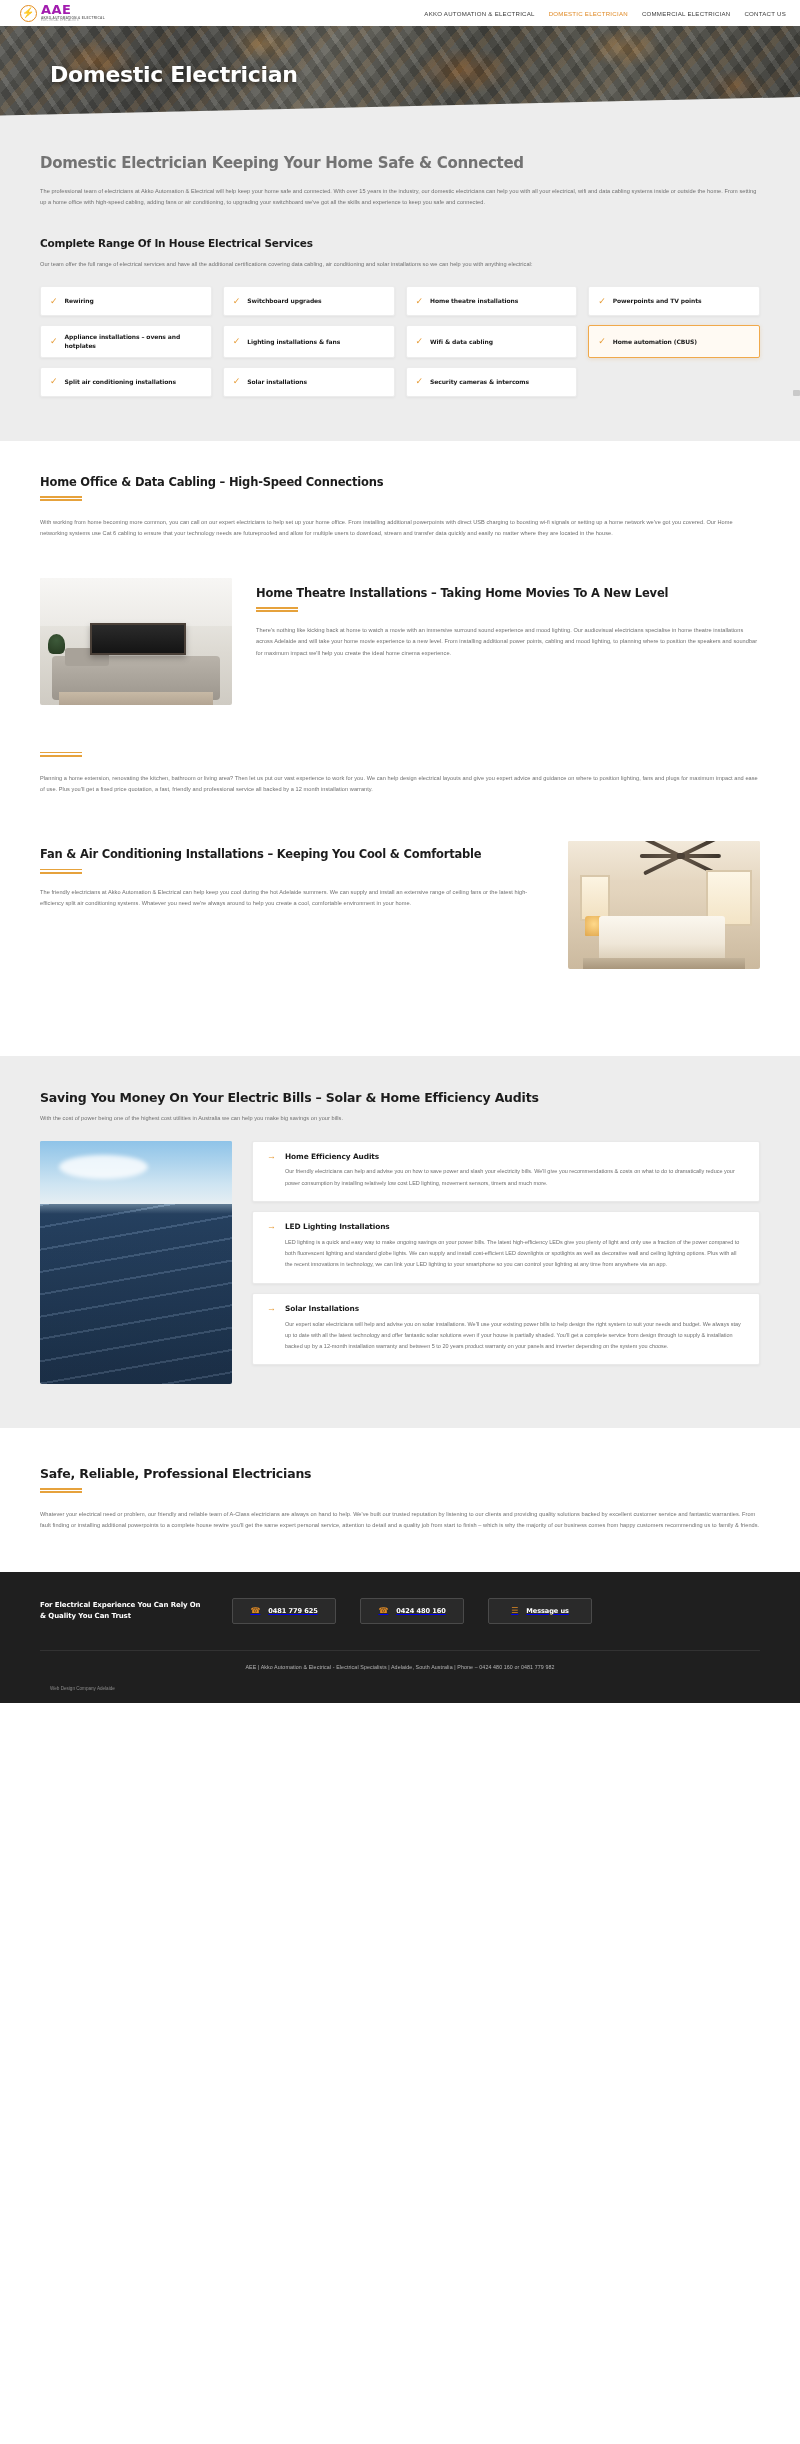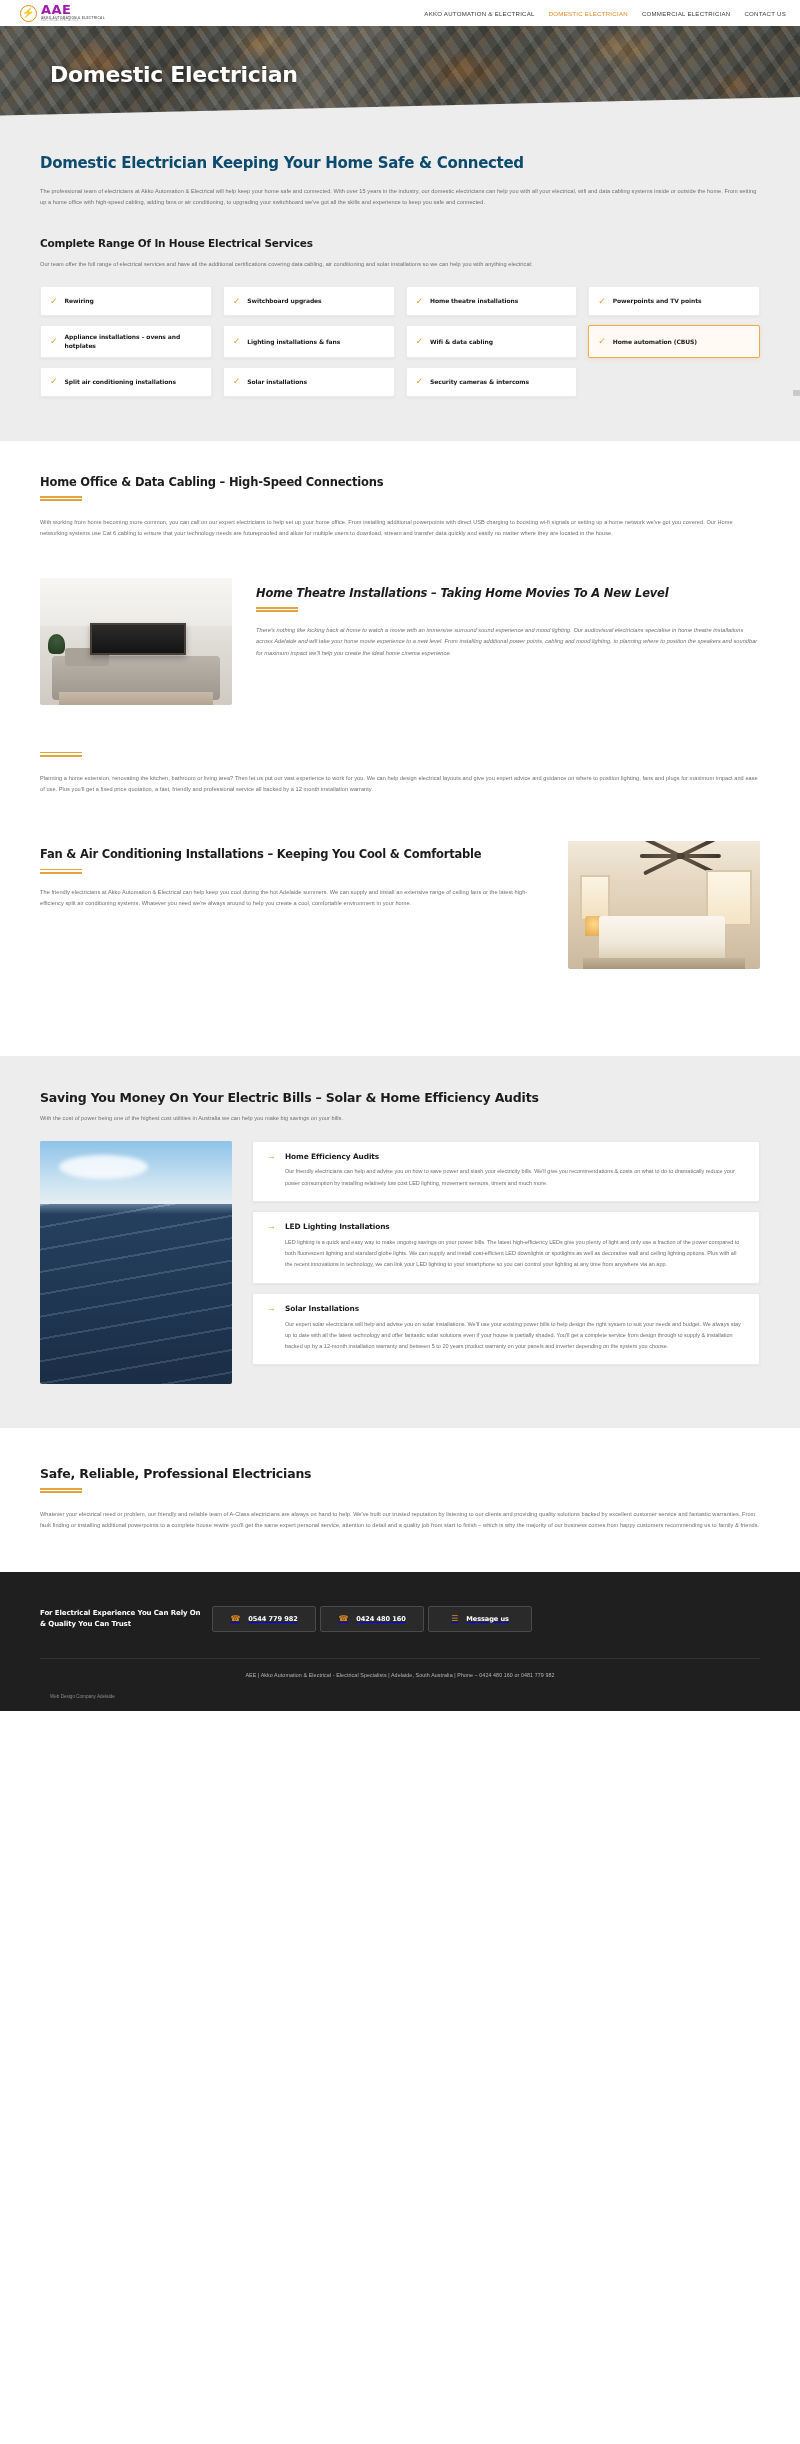--- a/index.html
+++ b/index.html
@@ -95,21 +95,21 @@
 
   
   .sec-gray { background: #ededed; }
   .sec-white { background: #ffffff; }
   .wrap { width: 720px; margin: 0 auto; }
 
   h2.blk {
     font-family: "DejaVu Sans", sans-serif;
     font-weight: bold;
     font-size: 15px;
-    color: #0c4a6e;
+    color: #737373;
     letter-spacing: -0.3px;
     line-height: 1.2;
   }
   h3.blk {
     font-family: "DejaVu Sans", sans-serif;
     font-weight: bold;
     font-size: 11.5px;
     color: #1c1c1c;
     letter-spacing: -0.2px;
     line-height: 1.25;
@@ -298,21 +298,21 @@
   .acc-body {
     margin-left: 18px; margin-top: 5px;
     font-size: 5.5px; line-height: 2.05; color: #6f6f6f;
   }
 
   
   .footer {
     background: #1f1f1f;
     padding: 26px 0 0 0;
   }
-  .cta-row { display: flex; align-items: center; gap: 4px; margin-top: 8px; }
+  .cta-row { display: flex; align-items: center; gap: 24px; }
   .cta-text {
     font-family: "DejaVu Sans", sans-serif;
     font-weight: bold; font-size: 7px; color: #fff;
     line-height: 1.6; width: 168px; letter-spacing: -0.1px;
   }
   .cta-btn {
     border: 1px solid #4a4a4a;
     background: #2a2a2a;
     border-radius: 2px;
     height: 26px;
@@ -435,21 +435,21 @@
     <div class="wrap">
       <h3 class="blk">Home Office &amp; Data Cabling – High-Speed Connections</h3>
       <div class="u-bar">
           <i></i>
           <i></i>
         </div>
       <p class="body" style="margin-top:16px;">With working from home becoming more common, you can call on our expert electricians to help set up your home office. From installing additional powerpoints with direct USB charging to boosting wi-fi signals or setting up a home network we've got you covered. Our Home networking systems use Cat 6 cabling to ensure that your technology needs are futureproofed and allow for multiple users to download, stream and transfer data quickly and easily no matter where they are located in the house.</p>
     </div>
   </section>
 
-  <section class="sec-white" style="padding: 20px 0 14px; font-style: italic;">
+  <section class="sec-white" style="padding: 20px 0 14px;">
     <div class="wrap two-col">
       <div class="col-img">
         <div class="photo photo-living">
           <div class="pl-plant"></div>
           <div class="pl-sofa"></div>
           <div class="pl-rug"></div>
         </div>
       </div>
       <div class="col-txt">
         <h3 class="blk">Home Theatre Installations – Taking Home Movies To A New Level</h3>
@@ -550,21 +550,21 @@
       <p class="body" style="margin-top:16px;">Whatever your electrical need or problem, our friendly and reliable team of A-Class electricians are always on hand to help. We've built our trusted reputation by listening to our clients and providing quality solutions backed by excellent customer service and fantastic warranties. From fault finding or installing additional powerpoints to a complete house rewire you'll get the same expert personal service, attention to detail and a quality job from start to finish – which is why the majority of our business comes from happy customers recommending us to family &amp; friends.</p>
     </div>
   </section>
 
   <footer class="footer">
     <div class="wrap">
       <div class="cta-row">
         <div class="cta-text">For Electrical Experience You Can Rely On &amp; Quality You Can Trust</div>
         <a class="cta-btn" href="#">
           <span class="cta-ico">☎</span>
-          <span class="cta-lbl">0544 779 982</span>
+          <span class="cta-lbl">0481 779 625</span>
         </a>
         <a class="cta-btn" href="#">
           <span class="cta-ico">☎</span>
           <span class="cta-lbl">0424 480 160</span>
         </a>
         <a class="cta-btn" href="#">
           <span class="cta-ico">☰</span>
           <span class="cta-lbl">Message us</span>
         </a>
       </div>

